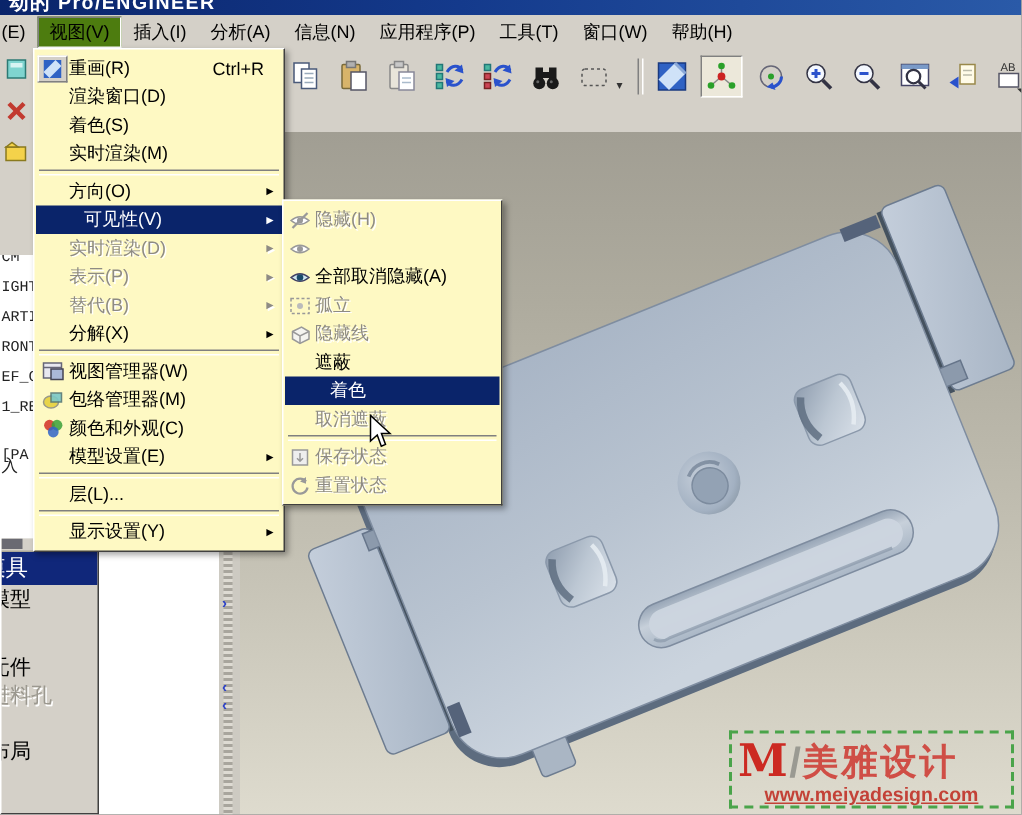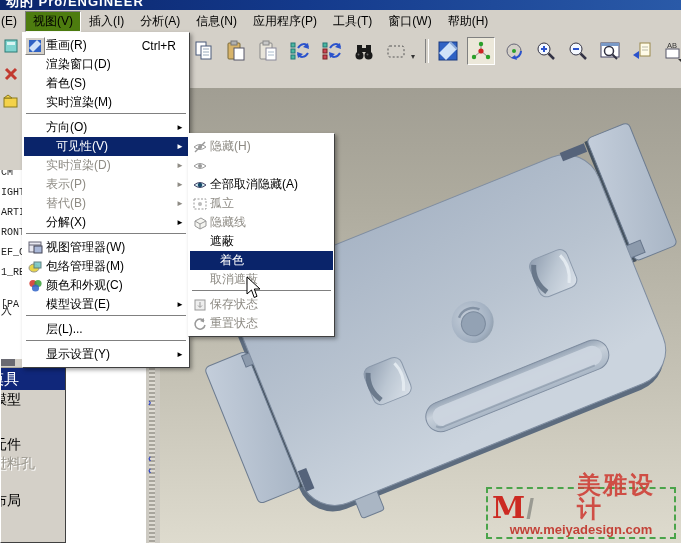--- a/index.html
+++ b/index.html
@@ -48,36 +48,36 @@
   
   .canvas{position:absolute;left:160px;top:88px;width:521px;height:455px;
     background:linear-gradient(180deg,#a19e93 0%,#aeab9e 25%,#c6c3b6 65%,#dedbce 100%);}
   .partsvg{position:absolute;left:160px;top:88px;}
   
   .watermark{position:absolute;left:486px;top:487px;width:190px;height:52px;
     border:2px dashed #4aa44a;box-sizing:border-box;padding:2px 4px;z-index:5;}
   .wmline1{display:flex;align-items:flex-end;height:30px;}
   .wmlogo{color:#cc2a22;font-weight:bold;font-size:30px;line-height:26px;font-family:"DejaVu Serif",serif;}
   .wmslash{color:#9a9a92;font-weight:bold;font-size:28px;line-height:24px;margin:0 1px;}
-  .wmbrand{color:#cf4038;font-weight:bold;font-size:24px;line-height:24px;letter-spacing:2px;opacity:.9;margin-left:42px;}
-  .wmurl{color:#c23a30;font-weight:bold;font-size:13px;margin-top:1px;text-align:center;opacity:.95;}
+  .wmbrand{color:#cf4038;font-weight:bold;font-size:24px;line-height:24px;letter-spacing:2px;opacity:.9;}
+  .wmurl{color:#c23a30;font-weight:bold;font-size:13px;margin-top:1px;text-align:center;opacity:.95;text-decoration:underline;}
   
   .menumgr{position:absolute;left:0;top:358px;width:66px;height:185px;background:#d4d0c8;
     border:1px solid;border-color:#fff #404040 #404040 #fff;box-sizing:border-box;overflow:hidden;z-index:4;}
   .mmtop{height:8px;background:#d4d0c8;border-bottom:1px solid #aca899;position:relative;}
   .mmtop i{position:absolute;left:0;top:0;width:14px;height:7px;background:#6a6a72;}
   .mmtitle{height:22px;background:#10277a;color:#fff;font-size:15px;line-height:22px;
     text-indent:-12px;white-space:nowrap;overflow:hidden;}
   .mmitem{height:19px;font-size:14px;line-height:19px;color:#000;text-indent:-8px;
     white-space:nowrap;overflow:hidden;}
   .mmitem.dis{color:#9b988f;text-shadow:1px 1px 0 #fff;}
   .mmgap{height:26px;}
   .mmgap2{height:18px;}
   
-  .menu{position:absolute;background:#ffffff;border:1px solid;
+  .menu{position:absolute;background:#fef9c3;border:1px solid;
     border-color:#fff #404040 #404040 #fff;box-shadow:2px 2px 4px rgba(0,0,0,.35);
     padding:3px 1px;font-size:12px;z-index:10;}
   #viewmenu{left:22px;top:32px;width:168px;box-sizing:border-box;}
   #vissub{left:188px;top:133px;width:147px;box-sizing:border-box;}
   .mrow{height:19px;display:flex;align-items:center;white-space:nowrap;}
   .mrow .mi{width:22px;flex:0 0 auto;display:flex;justify-content:center;align-items:center;}
   .mrow .ml{flex:1 1 auto;overflow:hidden;}
   .mrow .msc{flex:0 0 auto;padding-right:12px;}
   .mrow .arr{flex:0 0 auto;width:12px;font-size:8px;}
   .mrow.hl{background:#0a246a;color:#fff;padding-left:10px;}

